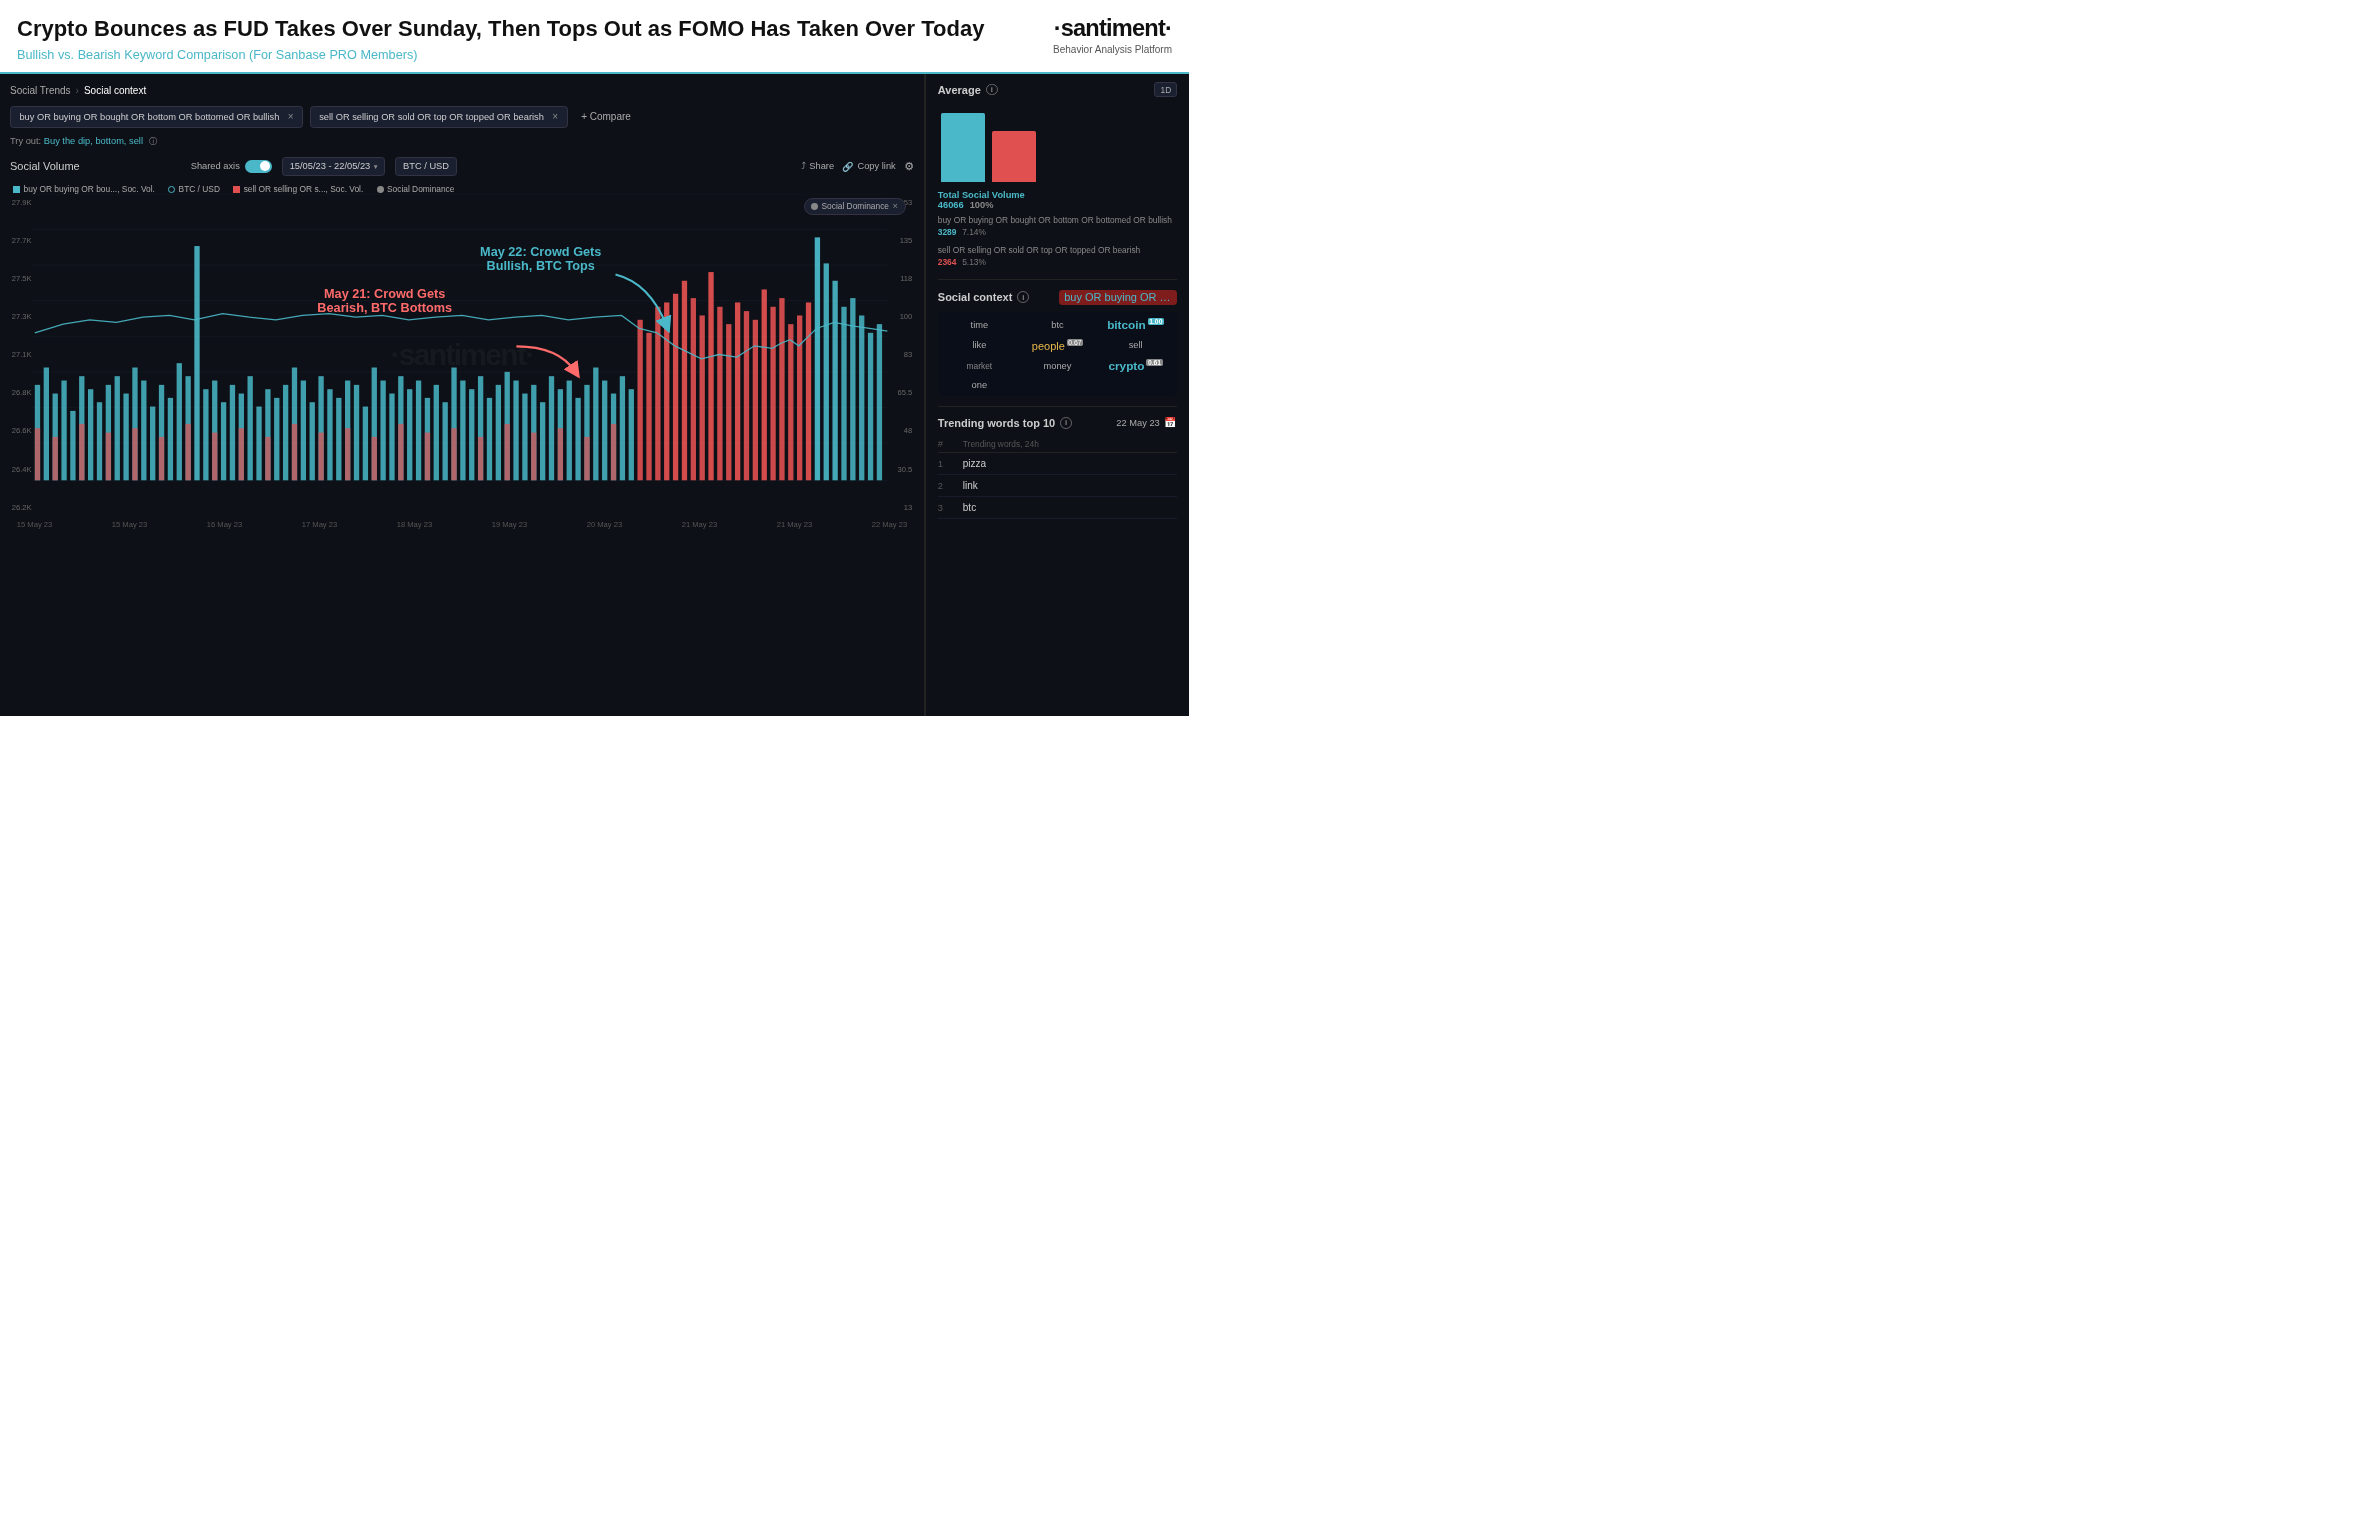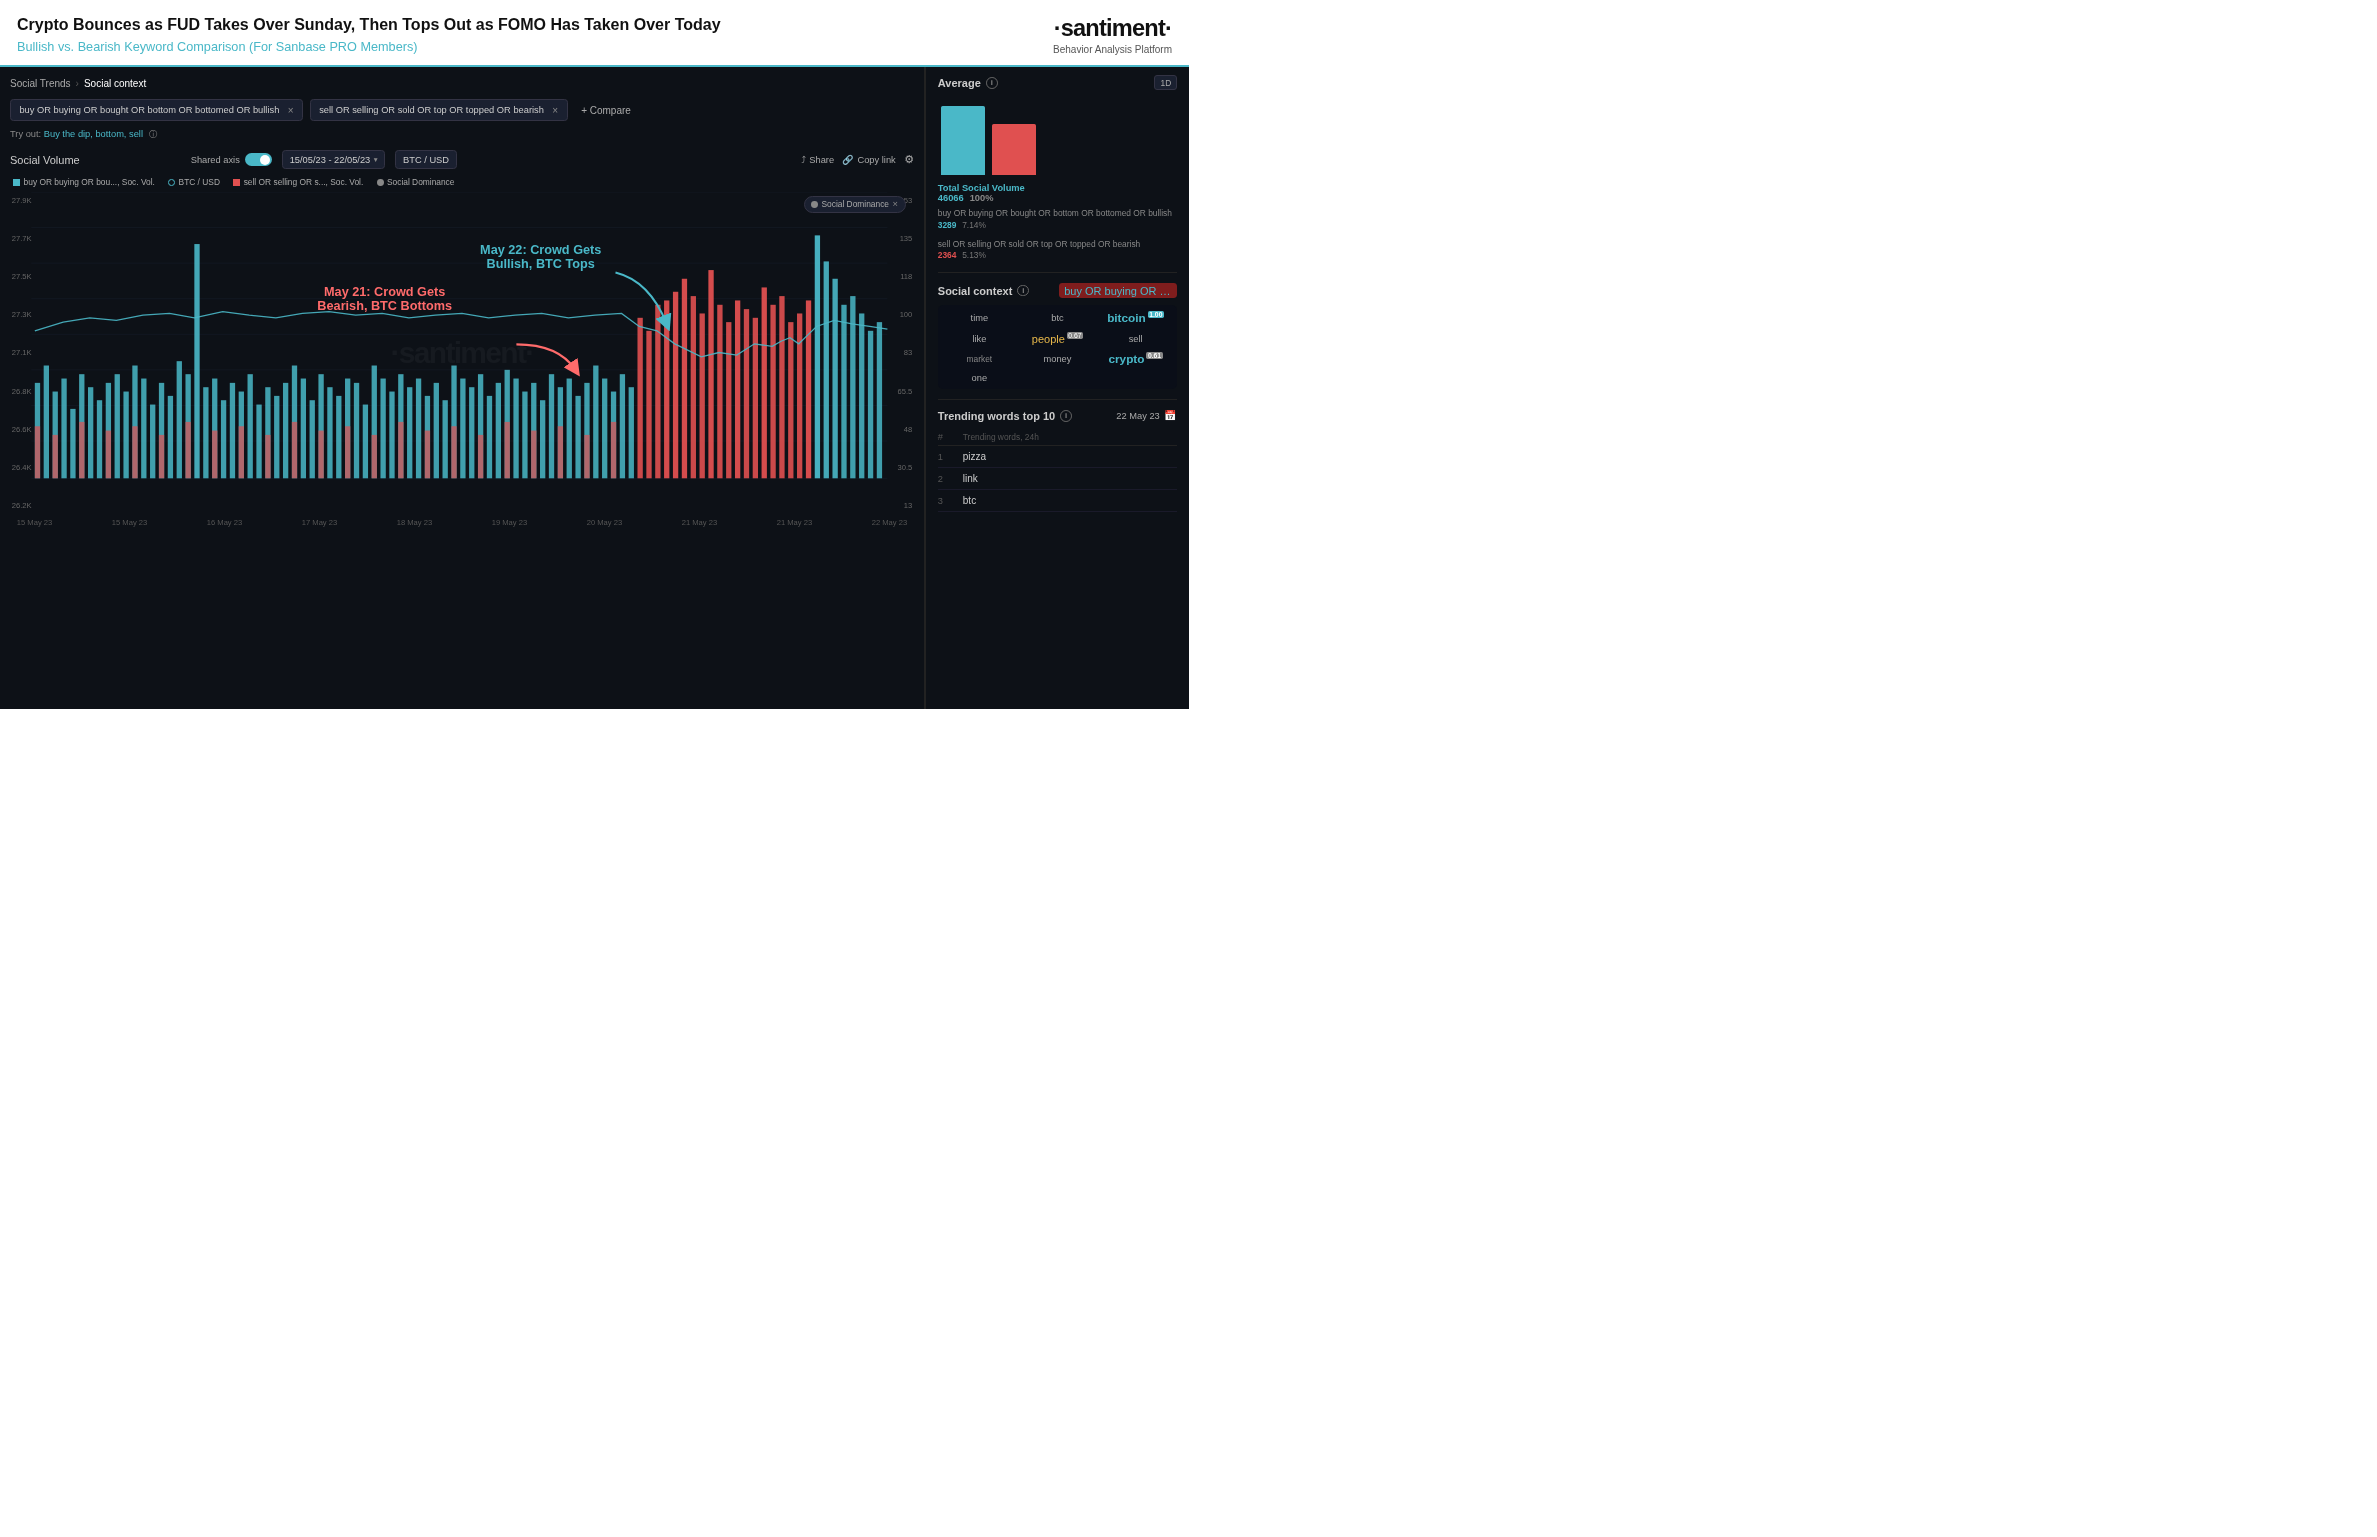--- a/index.html
+++ b/index.html
@@ -16,21 +16,21 @@
     .header {
       background: #fff;
       padding: 15px 17px 10px 17px;
       display: flex;
       align-items: flex-start;
       justify-content: space-between;
       border-bottom: 2.5px solid #4ab8c8;
     }
     .header-left { flex: 1; }
     .header-title {
-      font-size: 16px;
+      font-size: 22px;
       font-weight: 700;
       color: #111;
       line-height: 1.25;
       margin-bottom: 5px;
     }
     .header-subtitle {
       font-size: 12.7px;
       color: #4ab8c8;
       font-weight: 500;
     }
@@ -194,21 +194,20 @@
       cursor: pointer;
     }
 
     
     .legend-row {
       display: flex;
       align-items: center;
       gap: 13.5px;
       font-size: 8.4px;
       color: #aaa;
-      margin-bottom: 5px;
       padding-left: 3.4px;
     }
     .legend-item {
       display: flex;
       align-items: center;
       gap: 3.4px;
     }
     .legend-dot {
       width: 6.8px;
       height: 6.8px;

